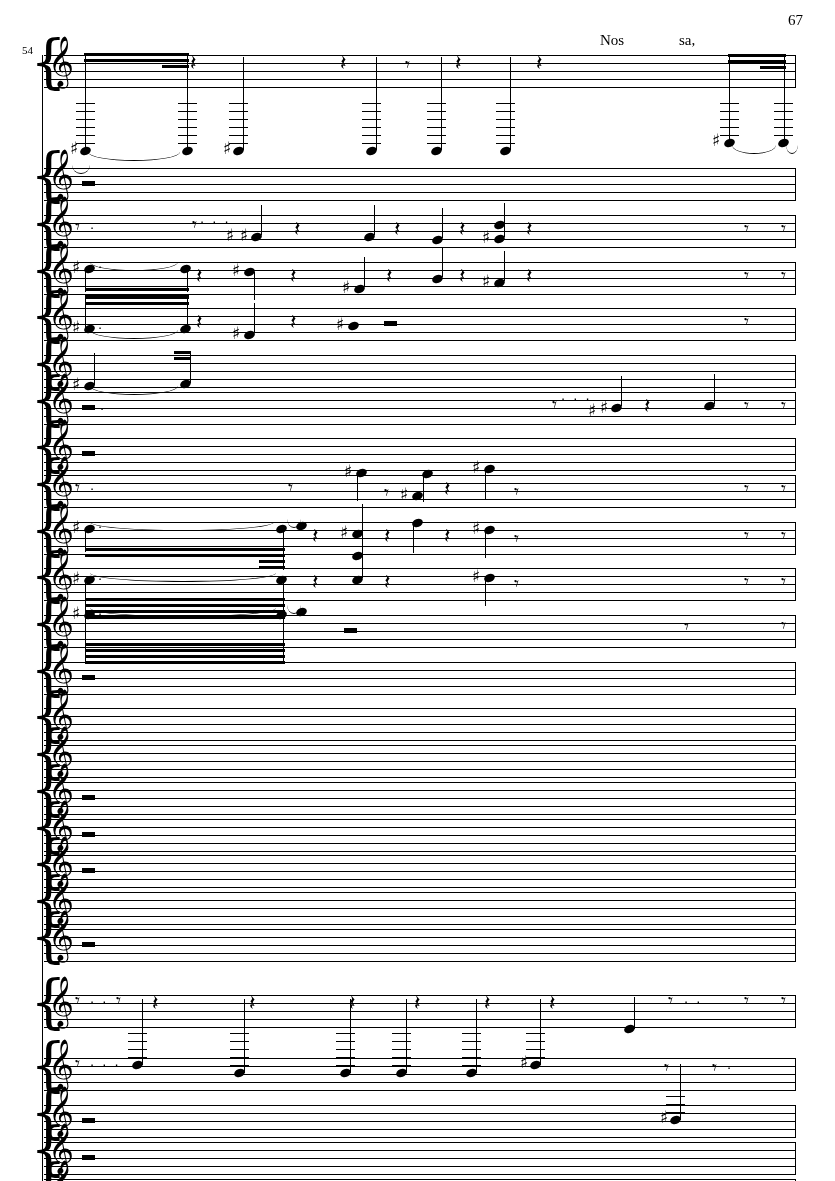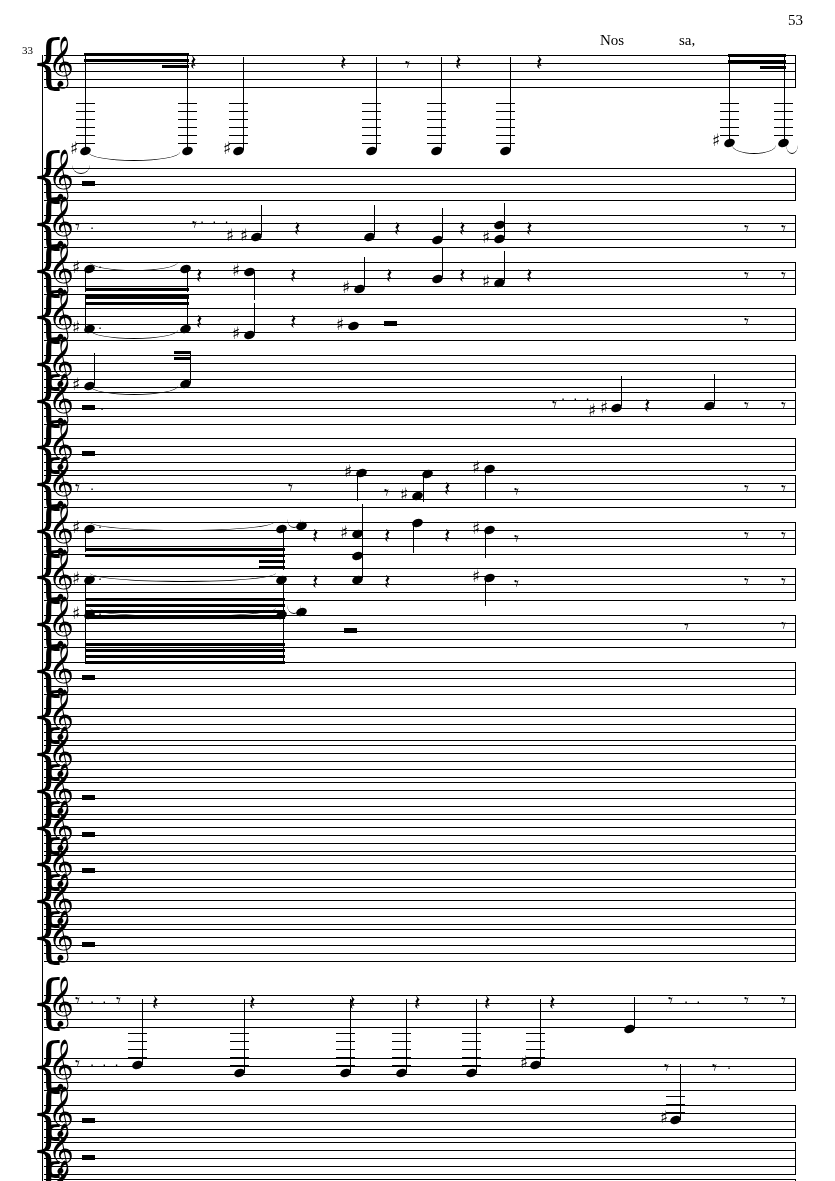--- a/index.html
+++ b/index.html
@@ -142,22 +142,22 @@
     font-size: 13px;
     letter-spacing: 2px;
     font-family: "DejaVu Sans", sans-serif;
   }
 </style>
 </head>
 <body>
 
 <div id="page">
 
-  <div class="page-number">53</div>
-  <div class="measure-number" style="left:22px; top:44px;">33</div>
+  <div class="page-number">67</div>
+  <div class="measure-number" style="left:22px; top:44px;">54</div>
 
   <div class="lyric" style="left:600px; top:32px;">Nos</div>
   <div class="lyric" style="left:679px; top:32px;">sa,</div>
 
   <div class="system" style="top:55px;">
 
     <div class="staff" style="top:0px;">
       <div class="line l0"></div>
       <div class="line l1"></div>
       <div class="line l2"></div>

